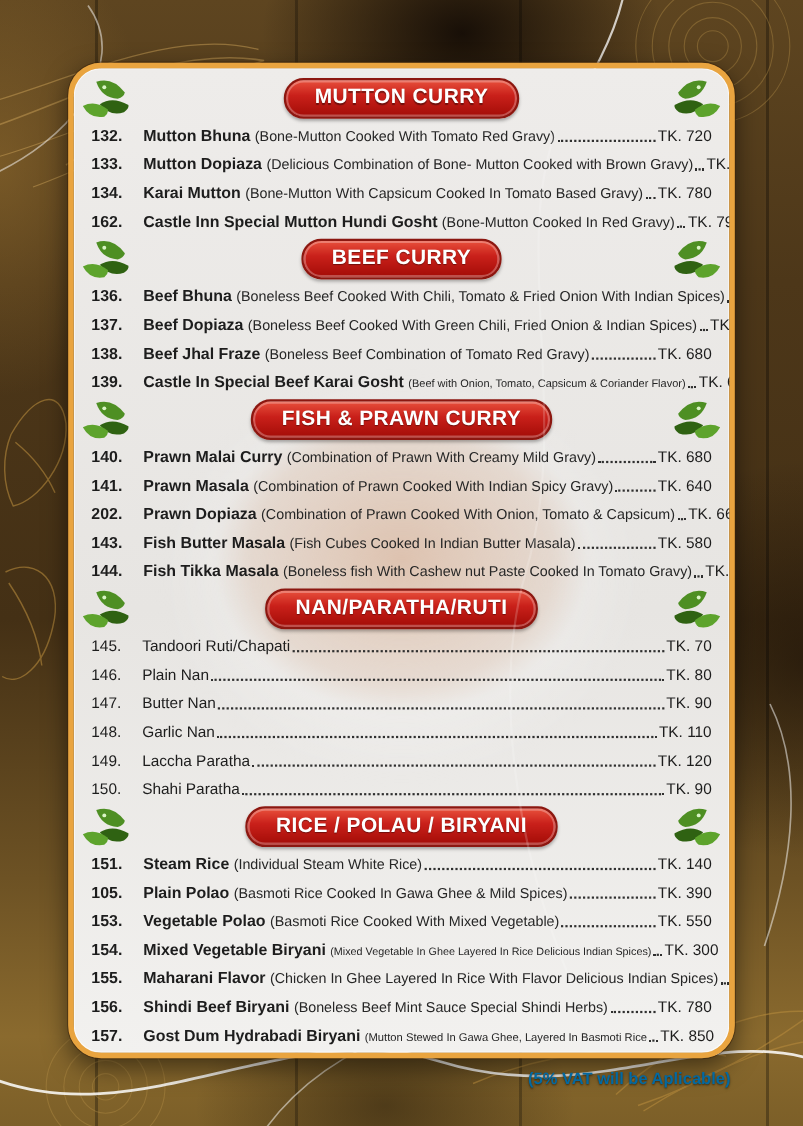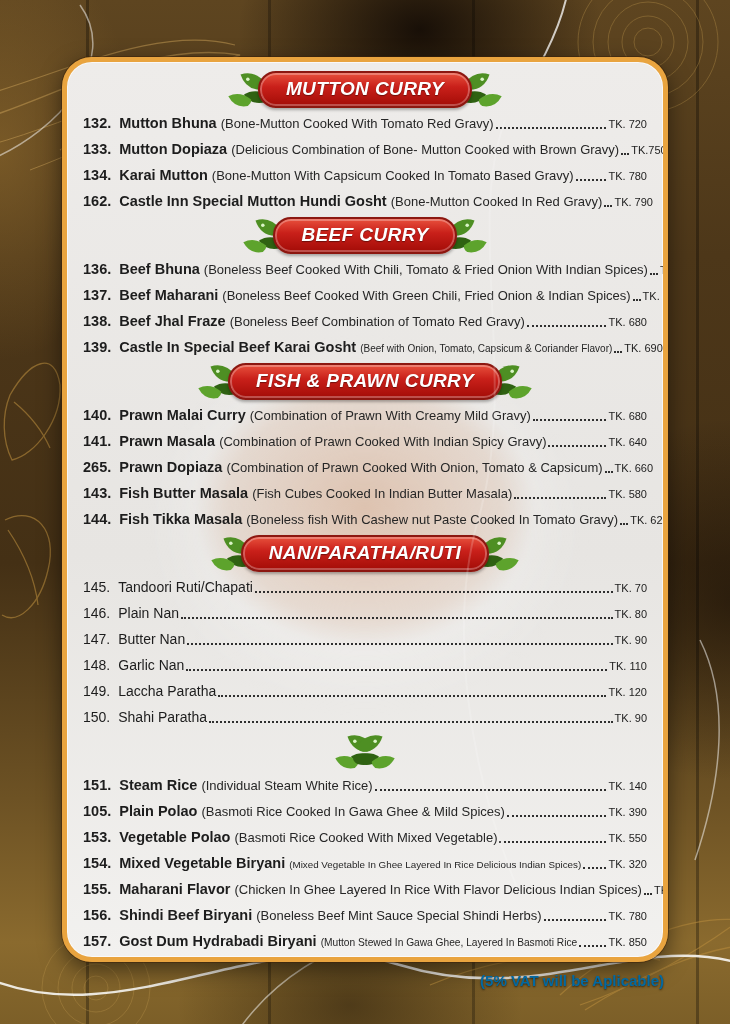--- a/index.html
+++ b/index.html
@@ -33,21 +33,21 @@
   .food-ghost {
     position: absolute; left: 0; top: 150px; width: 100%; height: 570px;
     background:
       radial-gradient(ellipse 42% 36% at 50% 52%, rgba(172,90,34,.32), rgba(172,90,34,.13) 55%, rgba(172,90,34,0) 68%),
       radial-gradient(ellipse 52% 46% at 50% 55%, rgba(255,255,255,.6), rgba(255,255,255,0) 72%);
     filter: blur(3px);
     pointer-events: none;
   }
   #sections { position: relative; z-index: 1; }
 
-  .header { display: flex; justify-content: center; align-items: center; height: 42px; font-style: italic; }
+  .header { display: flex; justify-content: space-between; align-items: center; height: 42px; }
   .leaves { width: 52px; height: 44px; margin: 0 -15px; position: relative; z-index: 0; flex: 0 0 auto; }
   .leaves.left { transform: scaleX(-1); }
   .pill {
     position: relative; z-index: 1;
     background: linear-gradient(180deg, #e8503c 0%, var(--pill-red, #c9201a) 42%, var(--pill-red-dark, #a30c07) 100%);
     border: 2px solid var(--pill-border, #8c1710);
     border-radius: 18px;
     padding: 5px 26px 6px 26px;
     box-shadow: inset 0 0 0 2px rgba(255,255,255,.28), 0 2px 3px rgba(0,0,0,.3);
   }
@@ -56,29 +56,29 @@
     text-shadow: 0 1px 1px rgba(0,0,0,.4); white-space: nowrap;
   }
 
   .row {
     display: flex; align-items: baseline;
     height: 26px; line-height: 26px;
     color: var(--item-text, #1d1d1d);
     white-space: nowrap;
   }
   .num  { font-weight: bold; font-size: 14.5px; }
-  .name { font-weight: bold; font-size: 14.5px; margin-left: 8px; }
+  .name { font-weight: bold; font-size: 14.5px; margin-left: 19px; }
   .desc { font-size: 13px; margin-left: 4px; color: #262626; }
   .row.plain .num, .row.plain .name { font-weight: 400; font-size: 14px; }
   .leader {
     flex: 1 1 8px; min-width: 8px; height: 0;
     border-bottom: 2px dotted #2f2f2f;
     align-self: flex-end; margin: 0 2px 7px 2px;
   }
-  .price { font-size: 11px; }
+  .price { font-size: 14px; }
 
   .vat-note {
     position: absolute; right: 66px; top: 972px; z-index: 4;
     color: #0369a1; font-weight: bold; font-size: 15px;
     text-shadow: 0 1px 2px rgba(0,0,0,.6);
   }
 </style>
 </head>
 <body>
 
@@ -204,21 +204,21 @@
   <div class="row">
     <span class="num">136.</span>
     <span class="name">Beef Bhuna</span>
     <span class="desc">(Boneless Beef Cooked With Chili, Tomato &amp; Fried Onion With Indian Spices)</span>
     <span class="leader"></span>
     <span class="price">TK. 650</span>
   </div>
 
   <div class="row">
     <span class="num">137.</span>
-    <span class="name">Beef Maharani</span>
+    <span class="name">Beef Dopiaza</span>
     <span class="desc">(Boneless Beef Cooked With Green Chili, Fried Onion &amp; Indian Spices)</span>
     <span class="leader"></span>
     <span class="price">TK. 690</span>
   </div>
 
   <div class="row">
     <span class="num">138.</span>
     <span class="name">Beef Jhal Fraze</span>
     <span class="desc">(Boneless Beef Combination of Tomato Red Gravy)</span>
     <span class="leader"></span>
@@ -268,21 +268,21 @@
 
   <div class="row">
     <span class="num">141.</span>
     <span class="name">Prawn Masala</span>
     <span class="desc">(Combination of Prawn Cooked With Indian Spicy Gravy)</span>
     <span class="leader"></span>
     <span class="price">TK. 640</span>
   </div>
 
   <div class="row">
-    <span class="num">265.</span>
+    <span class="num">202.</span>
     <span class="name">Prawn Dopiaza</span>
     <span class="desc">(Combination of Prawn Cooked With Onion, Tomato &amp; Capsicum)</span>
     <span class="leader"></span>
     <span class="price">TK. 660</span>
   </div>
 
   <div class="row">
     <span class="num">143.</span>
     <span class="name">Fish Butter Masala</span>
     <span class="desc">(Fish Cubes Cooked In Indian Butter Masala)</span>
@@ -376,20 +376,23 @@
   <section class="menu-section">
     <div class="header">
       <span class="leaves left">
         <svg viewBox="0 0 64 48" width="52" height="44">
           <path d="M8 18 Q22 0 40 6 Q34 24 16 25 Q9 23 8 18Z" fill="#4e8f23"></path>
           <path d="M4 32 Q22 22 36 31 Q25 45 9 40 Q3 36 4 32Z" fill="#2f6212"></path>
           <path d="M27 37 Q41 26 55 33 Q47 48 31 45 Q26 41 27 37Z" fill="#5da32c"></path>
           <circle cx="31" cy="12" r="2.2" fill="#eaffd8" opacity="0.9"></circle>
         </svg>
       </span>
+      <span class="pill">
+        <span class="pill-label">RICE / POLAU / BIRYANI</span>
+      </span>
       <span class="leaves right">
         <svg viewBox="0 0 64 48" width="52" height="44">
           <path d="M8 18 Q22 0 40 6 Q34 24 16 25 Q9 23 8 18Z" fill="#4e8f23"></path>
           <path d="M4 32 Q22 22 36 31 Q25 45 9 40 Q3 36 4 32Z" fill="#2f6212"></path>
           <path d="M27 37 Q41 26 55 33 Q47 48 31 45 Q26 41 27 37Z" fill="#5da32c"></path>
           <circle cx="31" cy="12" r="2.2" fill="#eaffd8" opacity="0.9"></circle>
         </svg>
       </span>
     </div>
     <div class="rows">
@@ -415,21 +418,21 @@
     <span class="desc">(Basmoti Rice Cooked With Mixed Vegetable)</span>
     <span class="leader"></span>
     <span class="price">TK. 550</span>
   </div>
 
   <div class="row">
     <span class="num">154.</span>
     <span class="name">Mixed Vegetable Biryani</span>
     <span class="desc" style="font-size: 9.8px;">(Mixed Vegetable In Ghee Layered In Rice Delicious Indian Spices)</span>
     <span class="leader"></span>
-    <span class="price">TK. 320</span>
+    <span class="price">TK. 300</span>
   </div>
 
   <div class="row">
     <span class="num">155.</span>
     <span class="name">Maharani Flavor</span>
     <span class="desc">(Chicken In Ghee Layered In Rice With Flavor Delicious Indian Spices)</span>
     <span class="leader"></span>
     <span class="price">TK. 690</span>
   </div>
 

